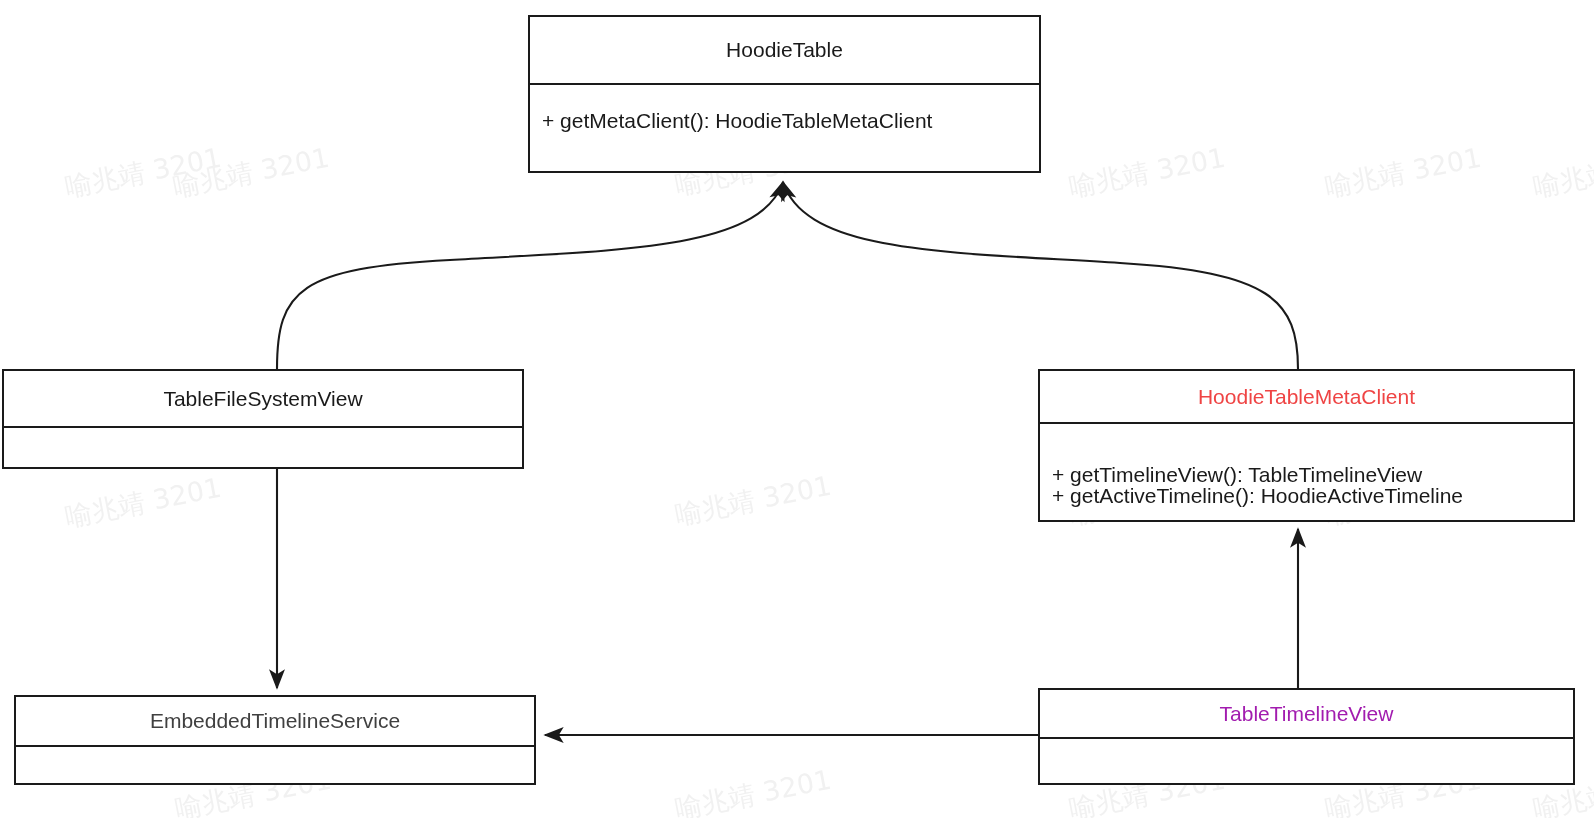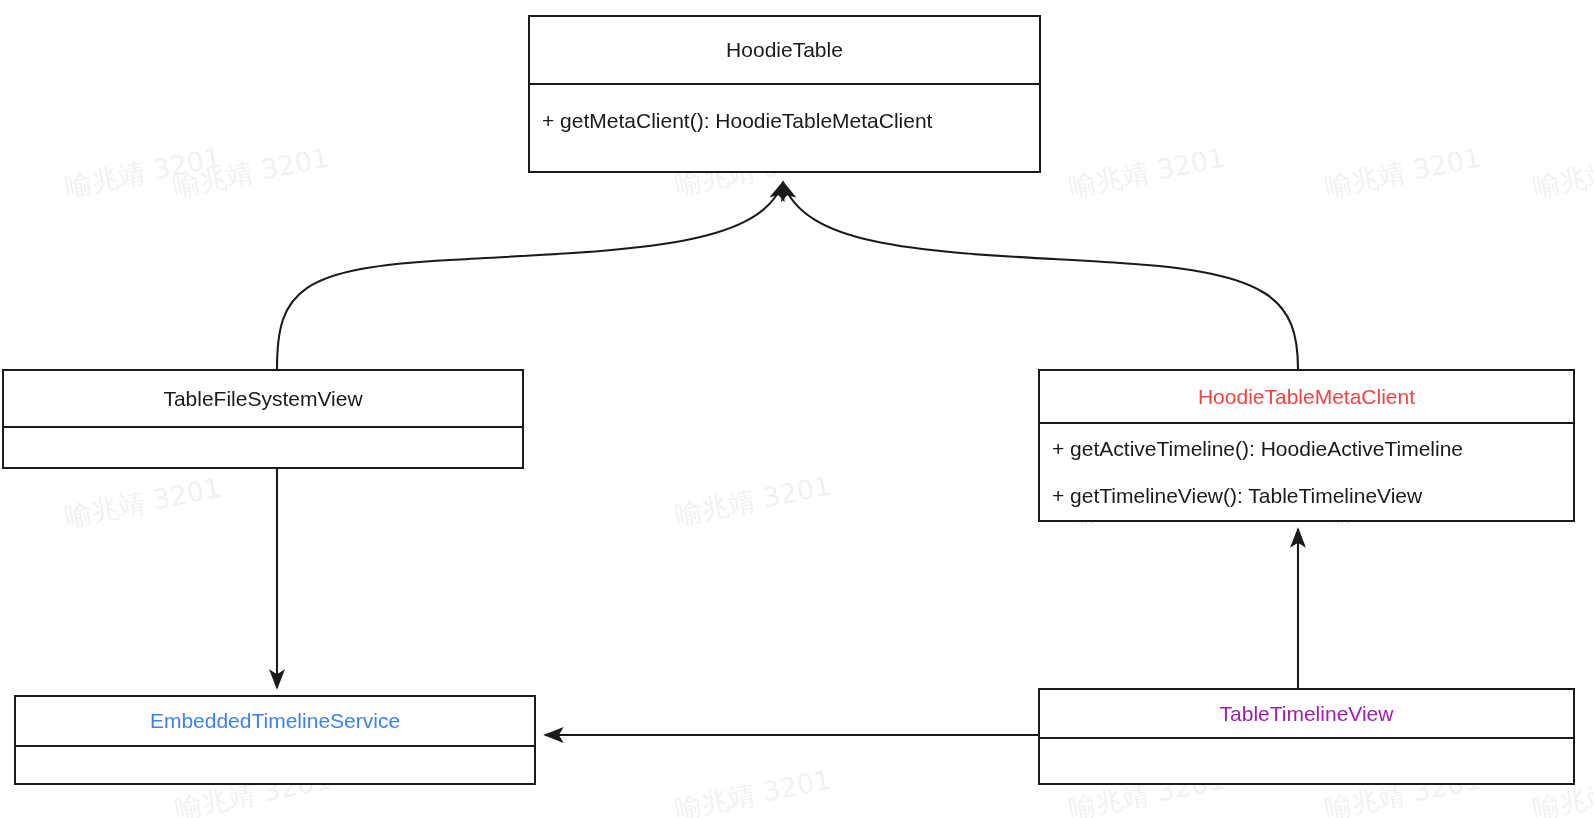--- a/index.html
+++ b/index.html
@@ -120,26 +120,26 @@
           <div class="uml-member" style="color: rgb(26, 26, 26); padding-top: 0px;">+ getMetaClient(): HoodieTableMetaClient</div>
         </div>
       </div>
       <div class="uml-class" style="left: 2px; top: 369px; width: 522px; height: 100px; border-color: rgb(26, 26, 26);">
         <div class="uml-name" style="height: 55px; color: rgb(26, 26, 26);">TableFileSystemView</div>
         <div class="uml-members empty" style="height: 41px; border-top-color: rgb(26, 26, 26);"></div>
       </div>
       <div class="uml-class" style="left: 1038px; top: 369px; width: 537px; height: 153px; border-color: rgb(26, 26, 26);">
         <div class="uml-name" style="height: 51px; color: #ef4444;">HoodieTableMetaClient</div>
         <div class="uml-members" style="height: 98px; border-top-color: rgb(26, 26, 26);">
+          <div class="uml-member" style="color: rgb(26, 26, 26); padding-top: 26px;">+ getTimelineView(): TableTimelineView</div>
           <div class="uml-member" style="color: rgb(26, 26, 26); padding-top: 0px;">+ getActiveTimeline(): HoodieActiveTimeline</div>
-          <div class="uml-member" style="color: rgb(26, 26, 26); padding-top: 26px;">+ getTimelineView(): TableTimelineView</div>
         </div>
       </div>
       <div class="uml-class" style="left: 14px; top: 695px; width: 522px; height: 90px; border-color: rgb(26, 26, 26);">
-        <div class="uml-name" style="height: 48px; color: #3b82f6;">EmbeddedTimelineService</div>
+        <div class="uml-name" style="height: 48px; color: #404040;">EmbeddedTimelineService</div>
         <div class="uml-members empty" style="height: 38px; border-top-color: rgb(26, 26, 26);"></div>
       </div>
       <div class="uml-class" style="left: 1038px; top: 688px; width: 537px; height: 97px; border-color: rgb(26, 26, 26);">
         <div class="uml-name" style="height: 47px; color: #a21caf;">TableTimelineView</div>
         <div class="uml-members empty" style="height: 46px; border-top-color: rgb(26, 26, 26);"></div>
       </div>
     </div>
 
 </div>
 

